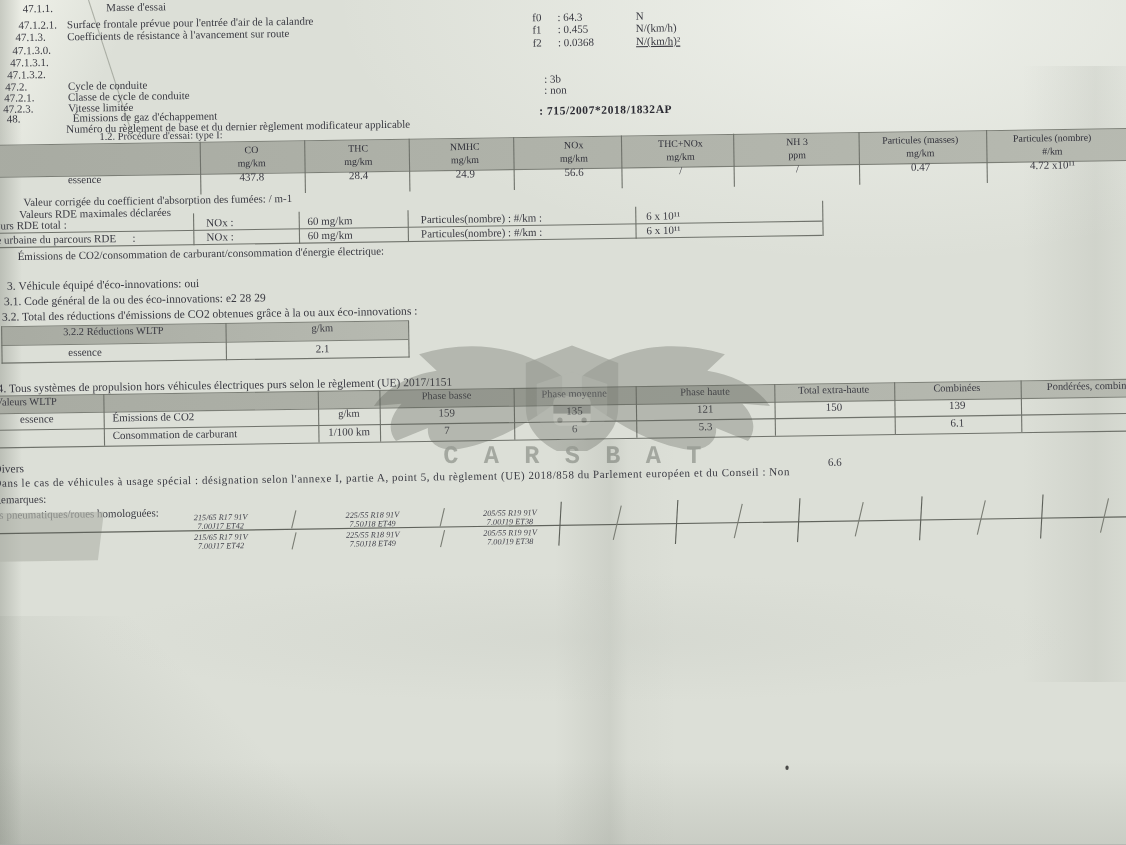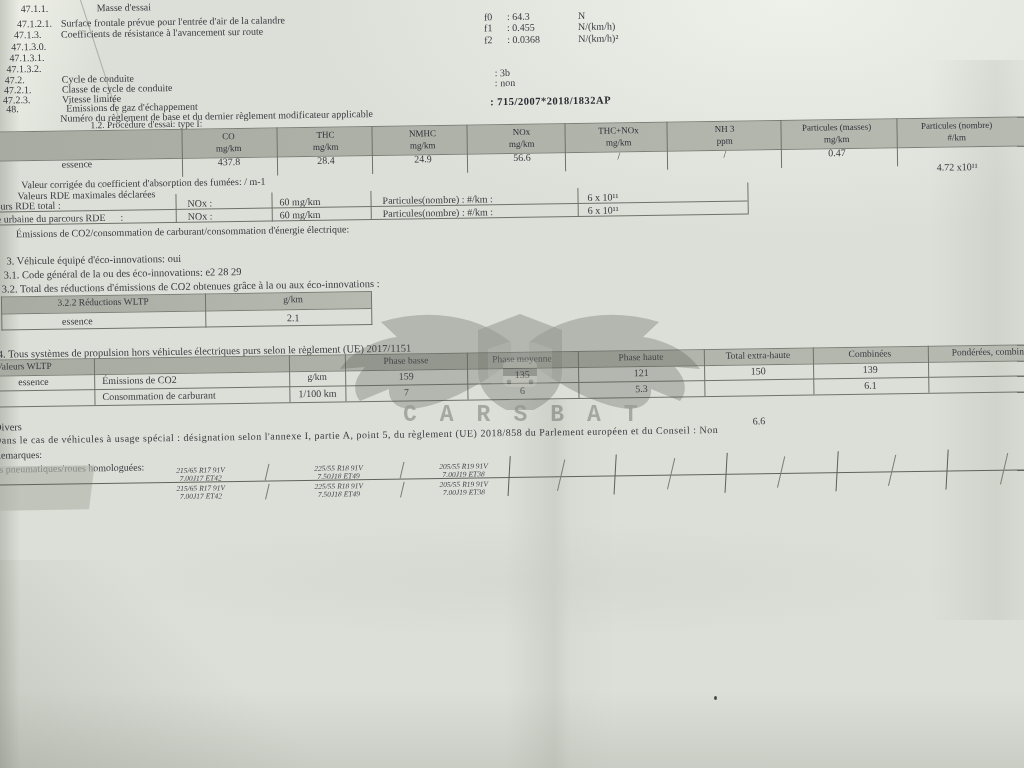--- a/index.html
+++ b/index.html
@@ -96,21 +96,21 @@
 
       <span class="t" style="left:17px;top:22px;">47.1.3.</span>
       <span class="t" style="left:64px;top:22px;">Coefficients de résistance à l'avancement sur route</span>
       <span class="t" style="left:487px;top:22px;">f1</span>
       <span class="t" style="left:510px;top:22px;">: 0.455</span>
       <span class="t" style="left:581px;top:22px;">N/(km/h)</span>
 
       <span class="t" style="left:14px;top:34px;">47.1.3.0.</span>
       <span class="t" style="left:487px;top:34px;">f2</span>
       <span class="t" style="left:510px;top:34px;">: 0.0368</span>
-      <span class="t" style="left:581px;top:34px;">N/(km/h)²</span>
+      <span class="t" style="left:581px;top:34px;text-decoration:underline;">N/(km/h)²</span>
 
       <span class="t" style="left:12px;top:45px;">47.1.3.1.</span>
       <span class="t" style="left:9px;top:56px;">47.1.3.2.</span>
 
       <span class="t" style="left:7px;top:67px;">47.2.</span>
       <span class="t" style="left:64px;top:67px;">Cycle de conduite</span>
       <span class="t" style="left:497px;top:67px;">: 3b</span>
 
       <span class="t" style="left:6px;top:77px;">47.2.1.</span>
       <span class="t" style="left:64px;top:77px;">Classe de cycle de conduite</span>
@@ -149,21 +149,21 @@
       <div class="vline" style="left:898px;top:124px;height:48px;"></div>
 
       <span class="t c" style="left:78px;top:152px;">essence</span>
       <span class="t c" style="left:230px;top:152px;">437.8</span>
       <span class="t c" style="left:327px;top:152px;">28.4</span>
       <span class="t c" style="left:424px;top:152px;">24.9</span>
       <span class="t c" style="left:523px;top:152px;">56.6</span>
       <span class="t c" style="left:620px;top:152px;">/</span>
       <span class="t c" style="left:726px;top:152px;">/</span>
       <span class="t c" style="left:838px;top:152px;">0.47</span>
-      <span class="t c" style="left:958px;top:152px;margin-top:16px;">4.72 x10¹¹</span>
+      <span class="t c" style="left:958px;top:152px;">4.72 x10¹¹</span>
     </div>
 
     <div>
       <span class="t" style="left:22px;top:172px;">Valeur corrigée du coefficient d'absorption des fumées: / m-1</span>
       <span class="t" style="left:18px;top:183px;">Valeurs RDE maximales déclarées</span>
 
       <span class="t" style="left:-22px;top:193px;">Parcours RDE total :</span>
       <span class="t" style="left:188px;top:193px;">NOx :</span>
       <span class="t" style="left:280px;top:193px;">60 mg/km</span>
       <span class="t" style="left:383px;top:193px;">Particules(nombre) : #/km :</span>

